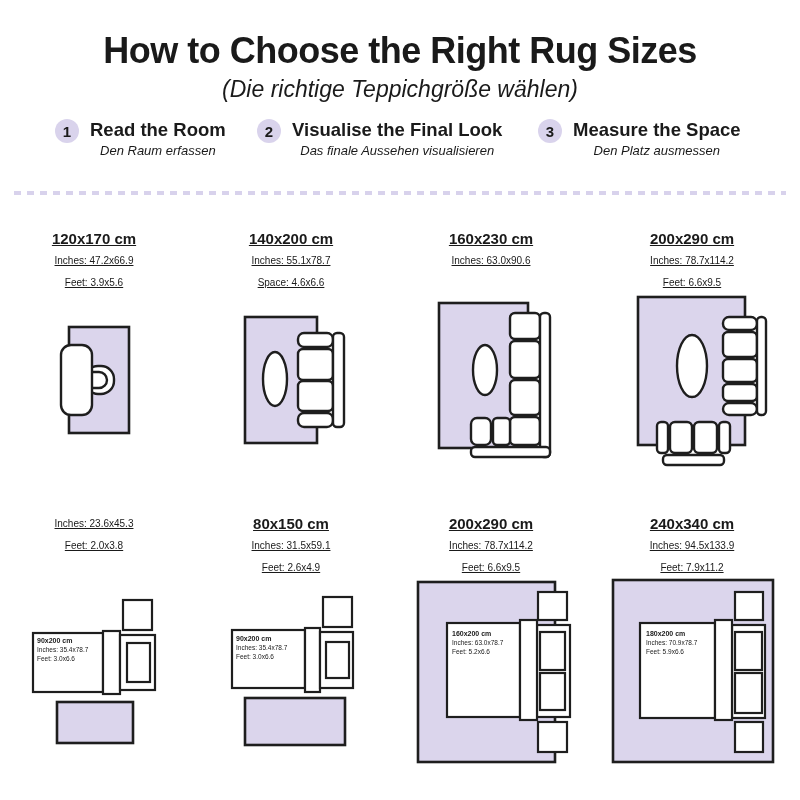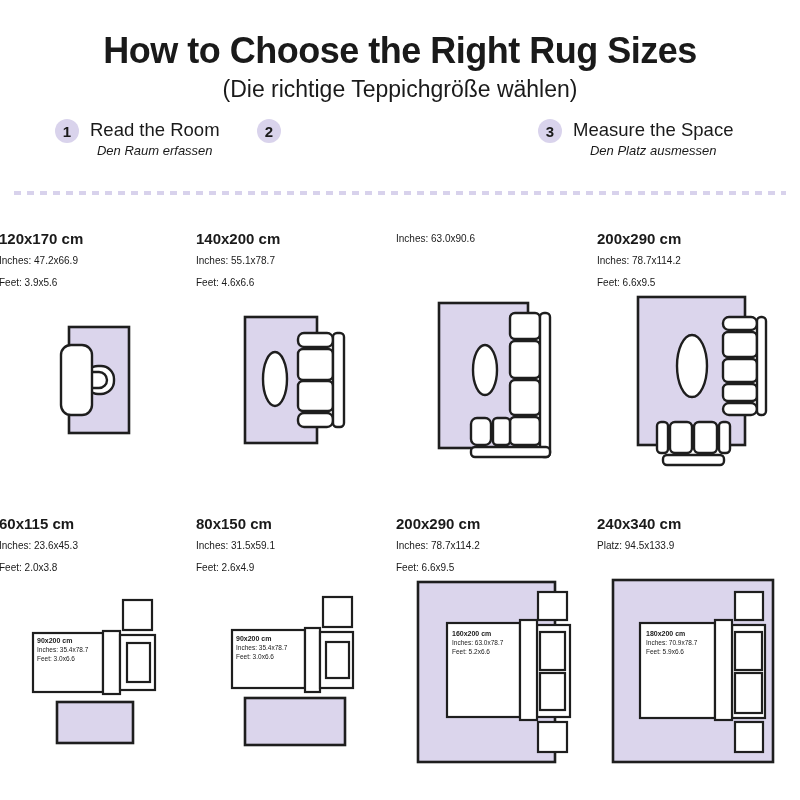--- a/index.html
+++ b/index.html
@@ -1,38 +1,38 @@
 <!DOCTYPE html>
 <html><head>
 <meta charset="utf-8">
 <style>
   html,body{margin:0;padding:0;background:#fff;}
   .canvas{position:relative;width:800px;height:800px;background:#ffffff;overflow:hidden;
           font-family:"Liberation Sans",sans-serif;color:#1a1a1a;}
   .title{position:absolute;top:30px;left:0;width:100%;text-align:center;
          font-size:36px;font-weight:bold;letter-spacing:-0.5px;}
   .subtitle{position:absolute;top:76px;left:0;width:100%;text-align:center;
-            font-size:23px;font-weight:500;}
+            font-size:23px;font-style:italic;font-weight:500;}
   .step{position:absolute;top:117px;display:flex;gap:11px;align-items:flex-start;}
   .step-badge{width:24px;height:24px;border-radius:50%;background:#d9d3ec;
               display:flex;align-items:center;justify-content:center;
               font-weight:bold;font-size:15px;margin-top:2px;flex:none;}
   .step-text{display:flex;flex-direction:column;align-items:center;}
-  .step-label{font-size:18.5px;font-weight:normal;line-height:26px;white-space:nowrap;text-align:right;}
+  .step-label{font-size:18.5px;font-weight:bold;line-height:26px;white-space:nowrap;text-align:right;}
   .step-sub{font-size:13px;font-style:italic;margin-top:0;white-space:nowrap;}
   .divider{position:absolute;top:191px;left:14px;right:14px;height:4px;
            background:repeating-linear-gradient(to right,#d8d2ec 0 7px,transparent 7px 13px);}
   .cell{position:absolute;width:190px;height:262px;}
   .r1{top:228px;}
   .r2{top:513px;}
   .c1{left:-1px;}
   .c2{left:196px;}
   .c3{left:396px;}
   .c4{left:597px;}
-  .hdr{}
+  .hdr{text-align:center;text-decoration:underline;}
   .hdr .size{font-size:15px;font-weight:bold;line-height:22px;}
   .hdr .line{font-size:10px;line-height:22px;}
   .diagram{position:absolute;left:0;width:190px;height:200px;}
   .r1 .diagram{top:60px;}
   .r2 .diagram{top:62px;}
   .diagram svg{position:absolute;left:0;top:0;}
   .rug{fill:#dbd5ec;stroke:#1e1e1e;stroke-width:2.6;}
   .fw{fill:#ffffff;stroke:#1e1e1e;stroke-width:2.4;}
   .fw2{fill:#ffffff;stroke:#1e1e1e;stroke-width:2.2;}
   .bed-label{position:absolute;font-size:6.5px;line-height:9px;white-space:nowrap;}
@@ -49,20 +49,22 @@
   <div class="step" style="left:55px;">
     <div class="step-badge">1</div>
     <div class="step-text">
       <div class="step-label">Read the Room</div>
       <div class="step-sub">Den Raum erfassen</div>
     </div>
   </div>
   <div class="step" style="left:257px;">
     <div class="step-badge">2</div>
     <div class="step-text">
+      <div class="step-label">Visualise the Final Look</div>
+      <div class="step-sub">Das finale Aussehen visualisieren</div>
     </div>
   </div>
   <div class="step" style="left:538px;">
     <div class="step-badge">3</div>
     <div class="step-text">
       <div class="step-label">Measure the Space</div>
       <div class="step-sub">Den Platz ausmessen</div>
     </div>
   </div>
 
@@ -81,39 +83,40 @@
         <rect class="fw" x="86" y="84" width="22" height="16" rx="8"></rect>
         <rect class="fw" x="62" y="57" width="31" height="70" rx="10"></rect>
       </svg>
     </div>
   </div>
 
   <div class="cell r1 c2">
     <div class="hdr">
       <div class="size">140x200 cm</div>
       <div class="line">Inches: 55.1x78.7</div>
-      <div class="line">Feet: 4.6x6.6</div>
+      <div class="line">Space: 4.6x6.6</div>
     </div>
     <div class="diagram">
       <svg width="190" height="200" viewBox="0 0 190 200">
         <rect class="rug" x="49" y="29" width="72" height="126"></rect>
         <ellipse class="fw" cx="79" cy="91" rx="12" ry="27"></ellipse>
         <g>
           <rect class="fw" x="102" y="45" width="35" height="14" rx="6"></rect>
           <rect class="fw" x="102" y="61" width="35" height="31" rx="5"></rect>
           <rect class="fw" x="102" y="93" width="35" height="30" rx="5"></rect>
           <rect class="fw" x="102" y="125" width="35" height="14" rx="6"></rect>
           <rect class="fw" x="137" y="45" width="11" height="94" rx="4"></rect>
         </g>
       </svg>
     </div>
   </div>
 
   <div class="cell r1 c3">
     <div class="hdr">
+      <div class="size">160x230 cm</div>
       <div class="line">Inches: 63.0x90.6</div>
     </div>
     <div class="diagram">
       <svg width="190" height="200" viewBox="0 0 190 200">
         <rect class="rug" x="43" y="15" width="89" height="145"></rect>
         <ellipse class="fw" cx="89" cy="82" rx="12" ry="25"></ellipse>
         <g>
           <rect class="fw" x="114" y="25" width="30" height="26" rx="5"></rect>
           <rect class="fw" x="114" y="53" width="30" height="37" rx="5"></rect>
           <rect class="fw" x="114" y="92" width="30" height="35" rx="5"></rect>
@@ -151,21 +154,20 @@
           <rect class="fw" x="97" y="134" width="23" height="31" rx="5"></rect>
           <rect class="fw" x="122" y="134" width="11" height="31" rx="4"></rect>
           <rect class="fw" x="66" y="167" width="61" height="10" rx="4"></rect>
         </g>
       </svg>
     </div>
   </div>
 
   <div class="cell r2 c1">
     <div class="hdr">
-      <div class="size">60x115 cm</div>
       <div class="line">Inches: 23.6x45.3</div>
       <div class="line">Feet: 2.0x3.8</div>
     </div>
     <div class="diagram">
       <svg width="190" height="200" viewBox="0 0 190 200">
         <rect class="fw2" x="124" y="25" width="29" height="30"></rect>
         <rect class="fw2" x="34" y="58" width="70" height="59"></rect>
         <rect class="fw2" x="104" y="56" width="17" height="63"></rect>
         <rect class="fw2" x="121" y="60" width="35" height="55"></rect>
         <rect class="fw2" x="128" y="68" width="23" height="39"></rect>
@@ -223,21 +225,22 @@
         <div class="b">160x200 cm</div>
         <div>Inches: 63.0x78.7</div>
         <div>Feet: 5.2x6.6</div>
       </div>
     </div>
   </div>
 
   <div class="cell r2 c4">
     <div class="hdr">
       <div class="size">240x340 cm</div>
-      <div class="line">Platz: 94.5x133.9</div>
+      <div class="line">Inches: 94.5x133.9</div>
+      <div class="line">Feet: 7.9x11.2</div>
     </div>
     <div class="diagram">
       <svg width="190" height="200" viewBox="0 0 190 200">
         <rect class="rug" x="16" y="5" width="160" height="182"></rect>
         <rect class="fw2" x="135" y="50" width="33" height="93"></rect>
         <rect class="fw2" x="138" y="57" width="27" height="38"></rect>
         <rect class="fw2" x="138" y="98" width="27" height="40"></rect>
         <rect class="fw2" x="138" y="17" width="28" height="28"></rect>
         <rect class="fw2" x="138" y="147" width="28" height="30"></rect>
         <rect class="fw2" x="43" y="48" width="75" height="95"></rect>

